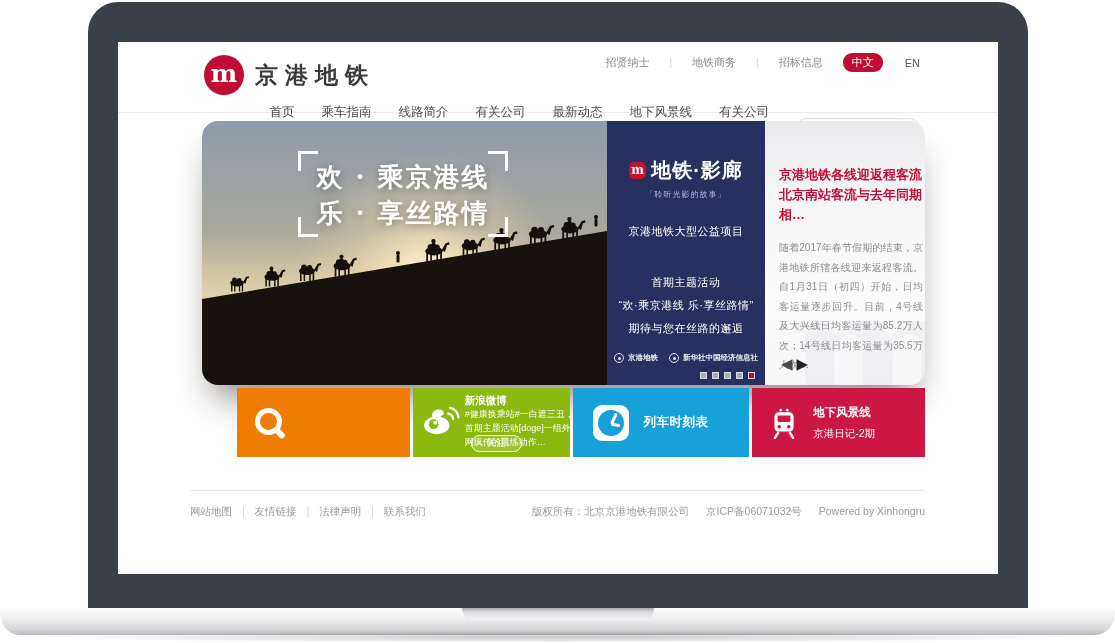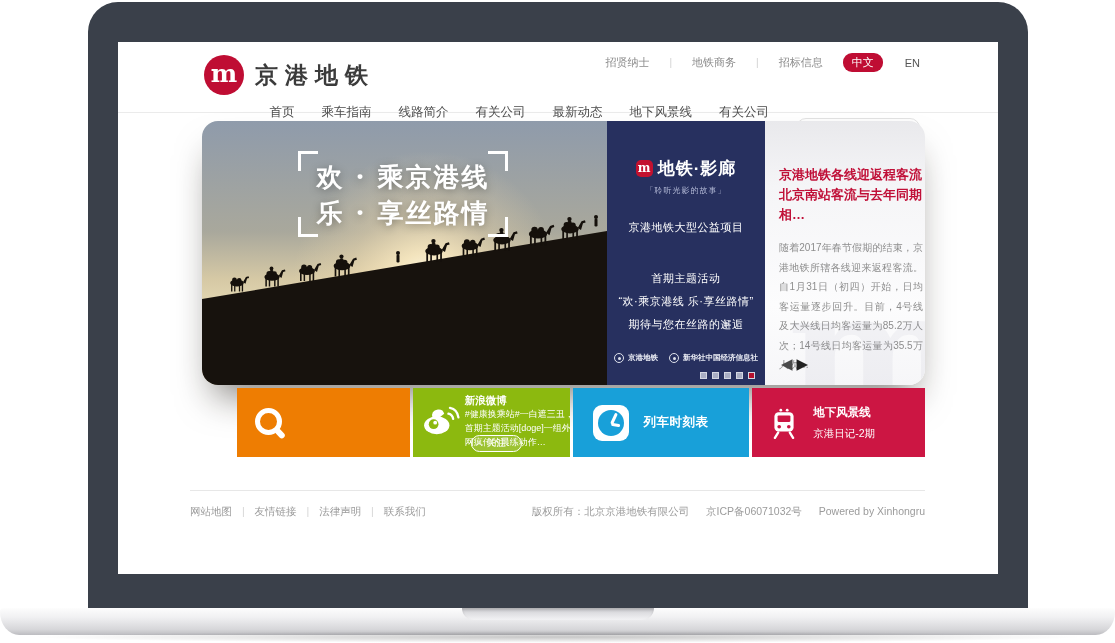--- a/index.html
+++ b/index.html
@@ -58,21 +58,21 @@
   .hero-title{position:absolute;left:0;right:0;top:8px;text-align:center;color:#fff;
     font-family:"DejaVu Serif","Liberation Serif",serif;font-weight:bold;font-size:26px;
     line-height:36px;letter-spacing:2px;text-shadow:0 2px 8px rgba(0,0,0,0.35);}
 
   
   .promo{position:relative;width:158px;flex:0 0 auto;background:#27305f;color:#fff;text-align:center;}
   .promo-brand{margin-top:36px;display:flex;align-items:center;justify-content:center;gap:5px;}
   .m-badge{width:17px;height:17px;background:#c3112f;border-radius:5px;color:#fff;display:flex;
     align-items:center;justify-content:center;font-family:"DejaVu Serif",serif;font-weight:bold;
     font-size:12px;line-height:1;padding-bottom:2px;}
-  .promo-brand-name{font-size:17px;font-weight:bold;letter-spacing:1px;}
+  .promo-brand-name{font-size:20px;font-weight:bold;letter-spacing:1px;}
   .promo-sub{margin-top:5px;font-size:8px;color:#b3b9d6;letter-spacing:1px;}
   .promo-g1{margin-top:20px;font-size:11px;line-height:23px;letter-spacing:0.5px;}
   .promo-g2{margin-top:28px;font-size:11px;line-height:23px;letter-spacing:0.5px;}
   .partners{position:absolute;bottom:22px;left:0;right:0;display:flex;justify-content:center;
     align-items:center;gap:11px;}
   .partner{display:flex;align-items:center;gap:4px;font-size:7.5px;color:#e9ebf4;font-weight:bold;}
   .ring{width:10px;height:10px;border:1px solid #dfe2ec;border-radius:50%;position:relative;}
   .ring::before{content:"";position:absolute;left:2.5px;top:2.5px;width:3px;height:3px;
     border-radius:50%;background:#dfe2ec;}
   .dots{position:absolute;bottom:6px;right:10px;display:flex;gap:5px;}

